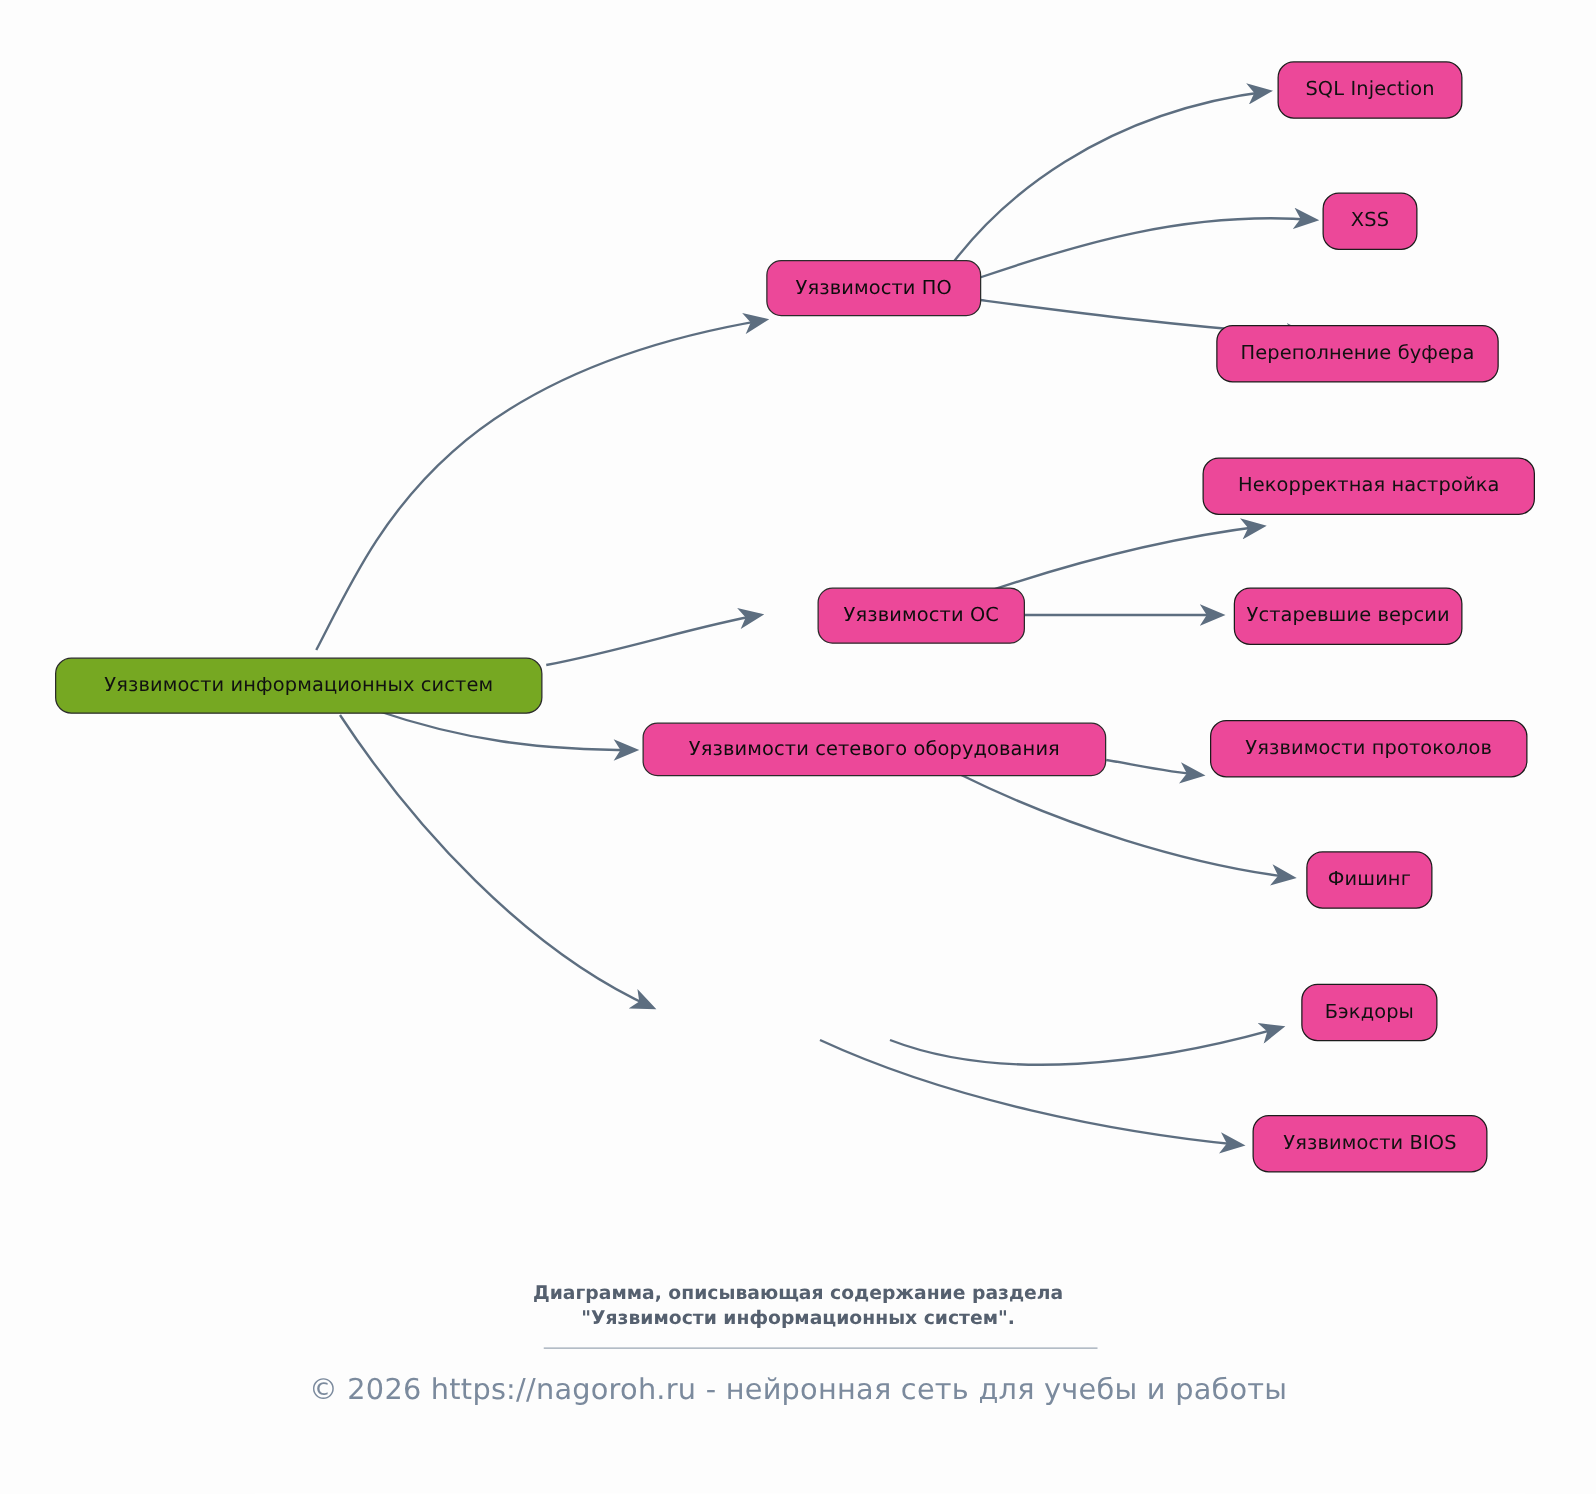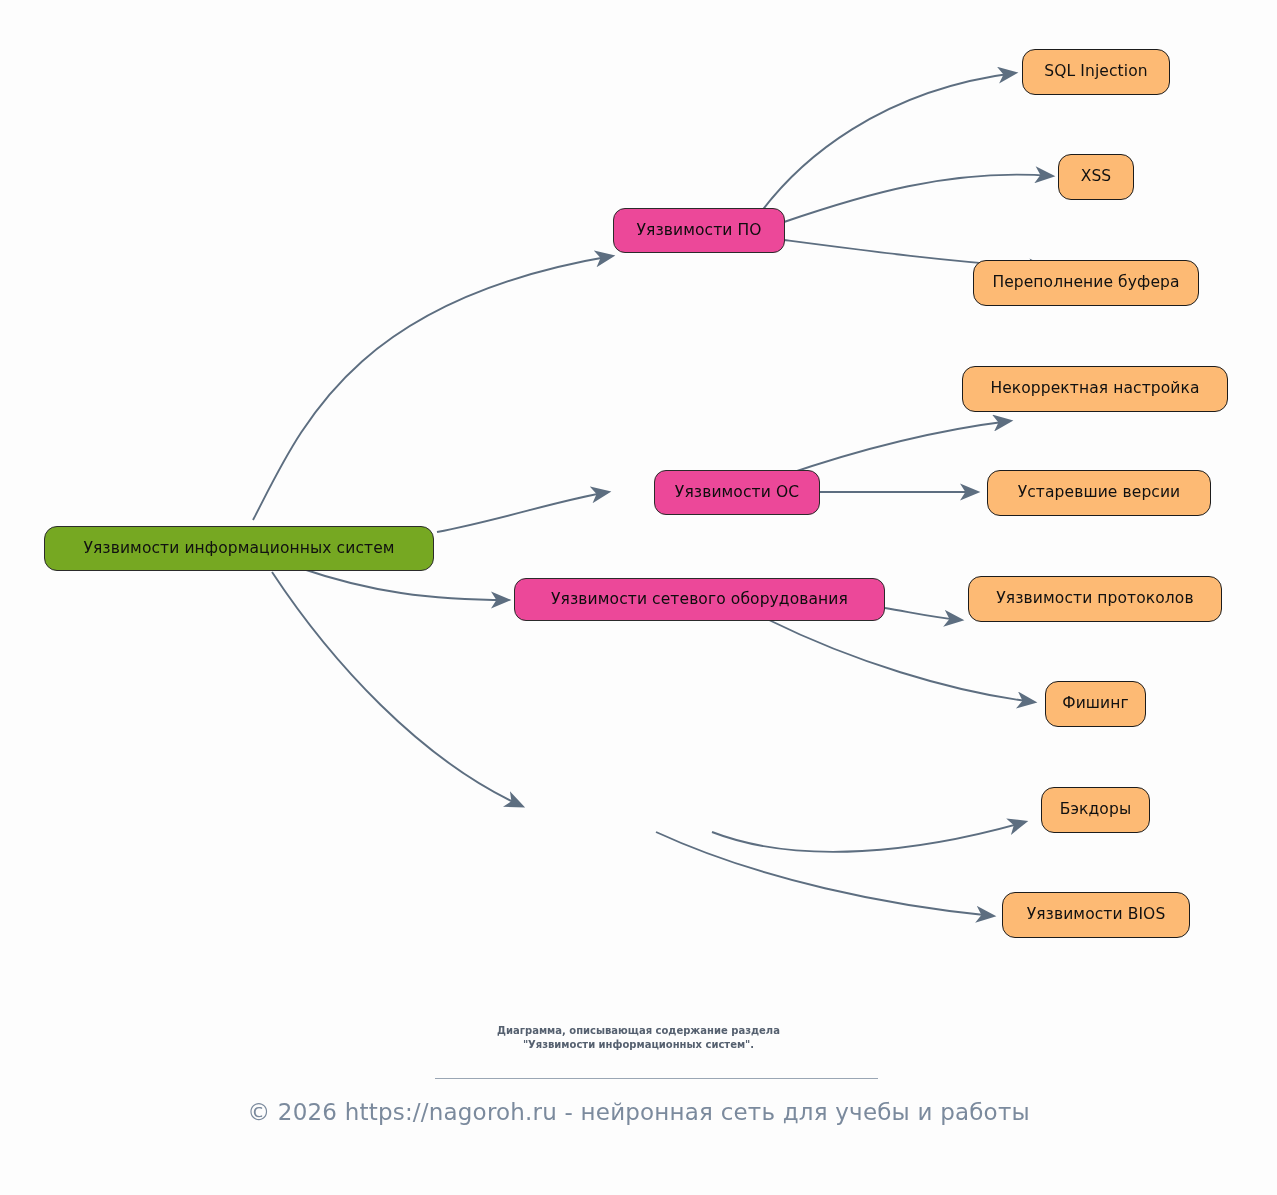--- a/index.html
+++ b/index.html
@@ -43,32 +43,32 @@
     color: #111111;
     border-radius: 13px;
   }
   .node-branch {
     background: #ec4899;
     border: 1.4px solid #2b2b2b;
     color: #0d0d0d;
     border-radius: 12px;
   }
   .node-leaf {
-    background: #fdba74;
+    background: #ec4899;
     border: 1.6px solid #1c1c1c;
     color: #111111;
     border-radius: 13px;
   }
   .caption {
     position: absolute;
     left: 0;
     width: 1277px;
     text-align: center;
     font-weight: bold;
-    font-size: 10px;
+    font-size: 15px;
     color: #55606f;
     line-height: 1.35;
   }
   .caption-line {
     display: block;
   }
   .rule {
     position: absolute;
     height: 0;
     border-top: 1.3px solid #9aa6b4;
@@ -141,21 +141,21 @@
   </div>
 
   <div class="node node-leaf" style="left:973px; top:260px; width:226px; height:46px;">
     <span>Переполнение буфера</span>
   </div>
 
   <div class="node node-leaf" style="left:962px; top:366px; width:266px; height:46px;">
     <span>Некорректная настройка</span>
   </div>
 
-  <div class="node node-leaf" style="left:987px; top:470px; width:224px; height:46px;">
+  <div class="node node-leaf" style="left:987px; top:470px; width:183px; height:46px;">
     <span>Устаревшие версии</span>
   </div>
 
   <div class="node node-leaf" style="left:968px; top:576px; width:254px; height:46px;">
     <span>Уязвимости протоколов</span>
   </div>
 
   <div class="node node-leaf" style="left:1045px; top:681px; width:101px; height:46px;">
     <span>Фишинг</span>
   </div>

